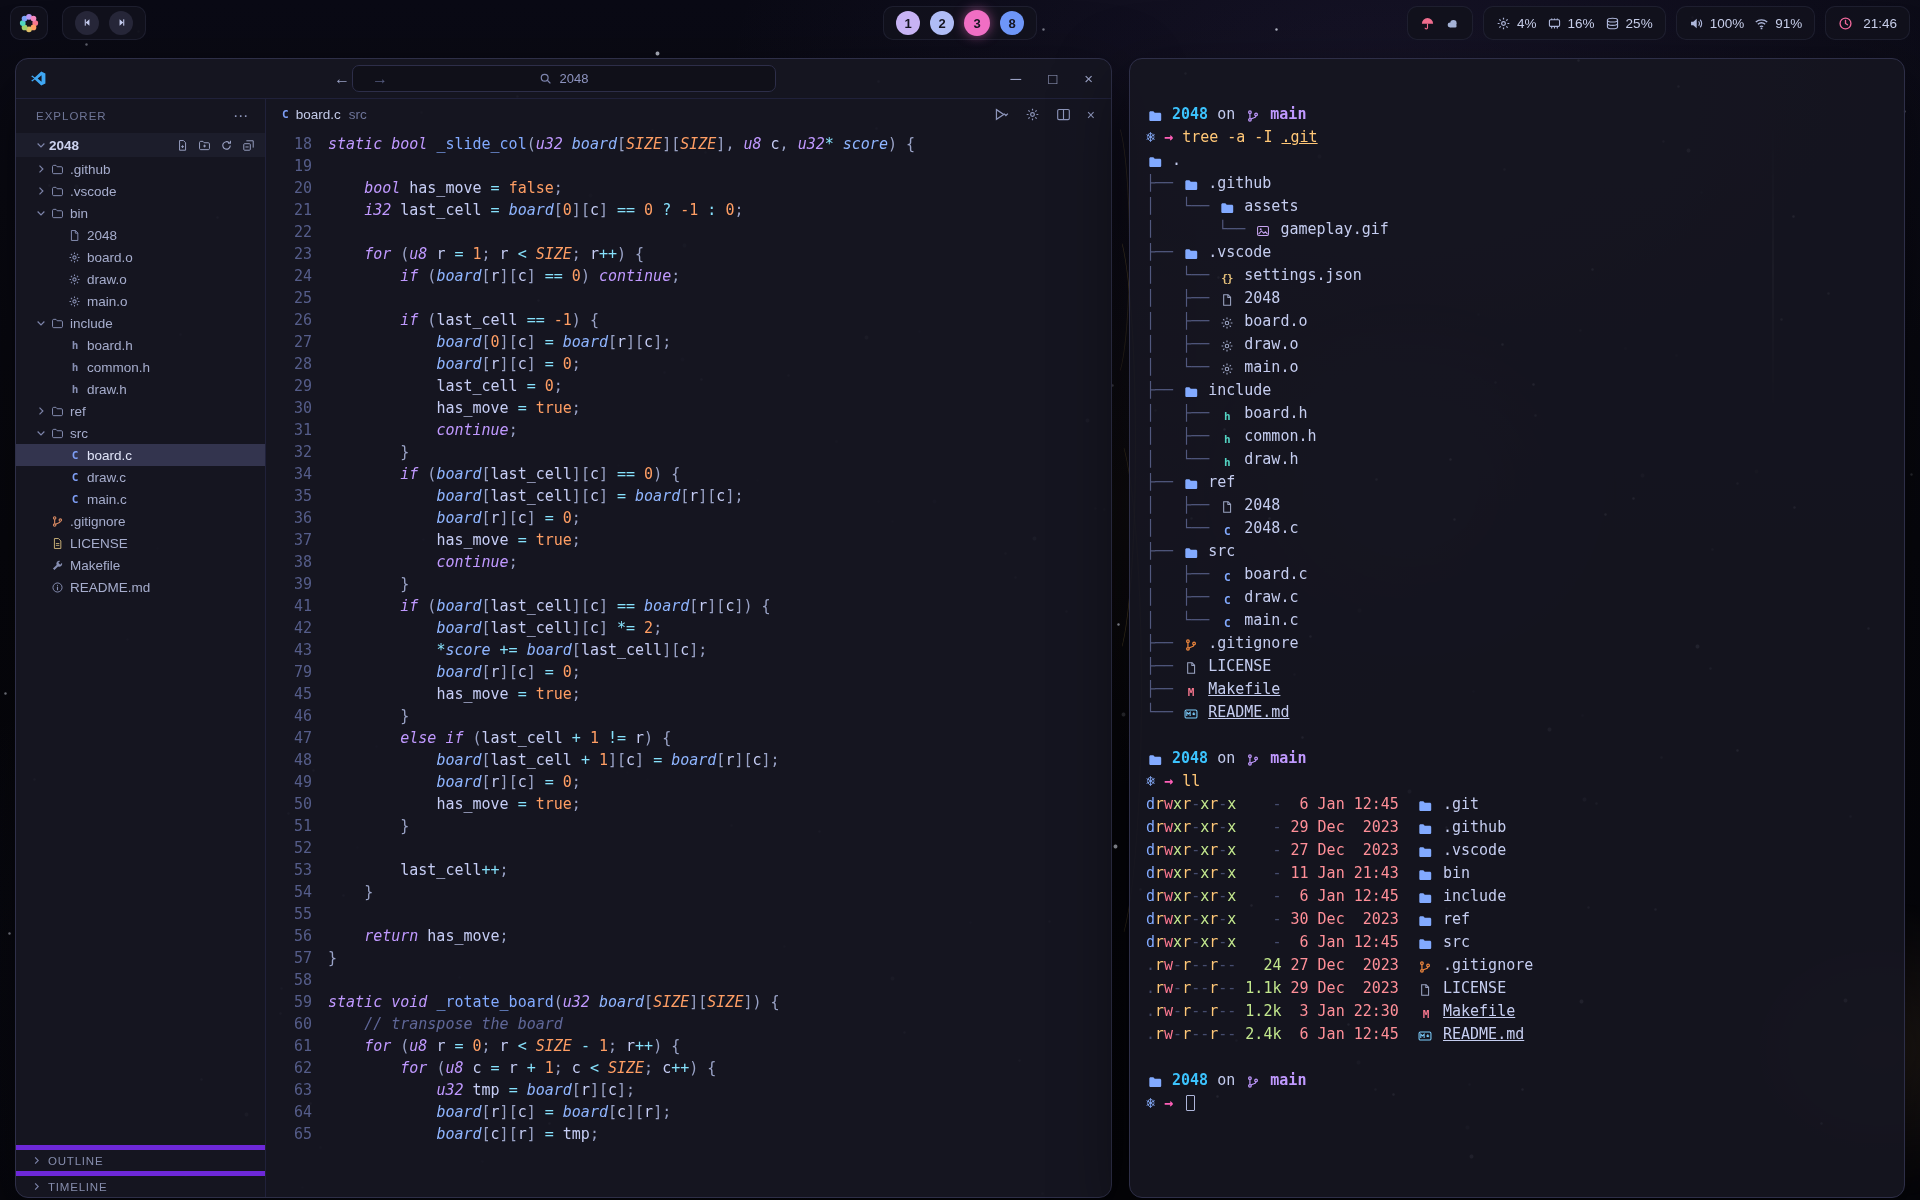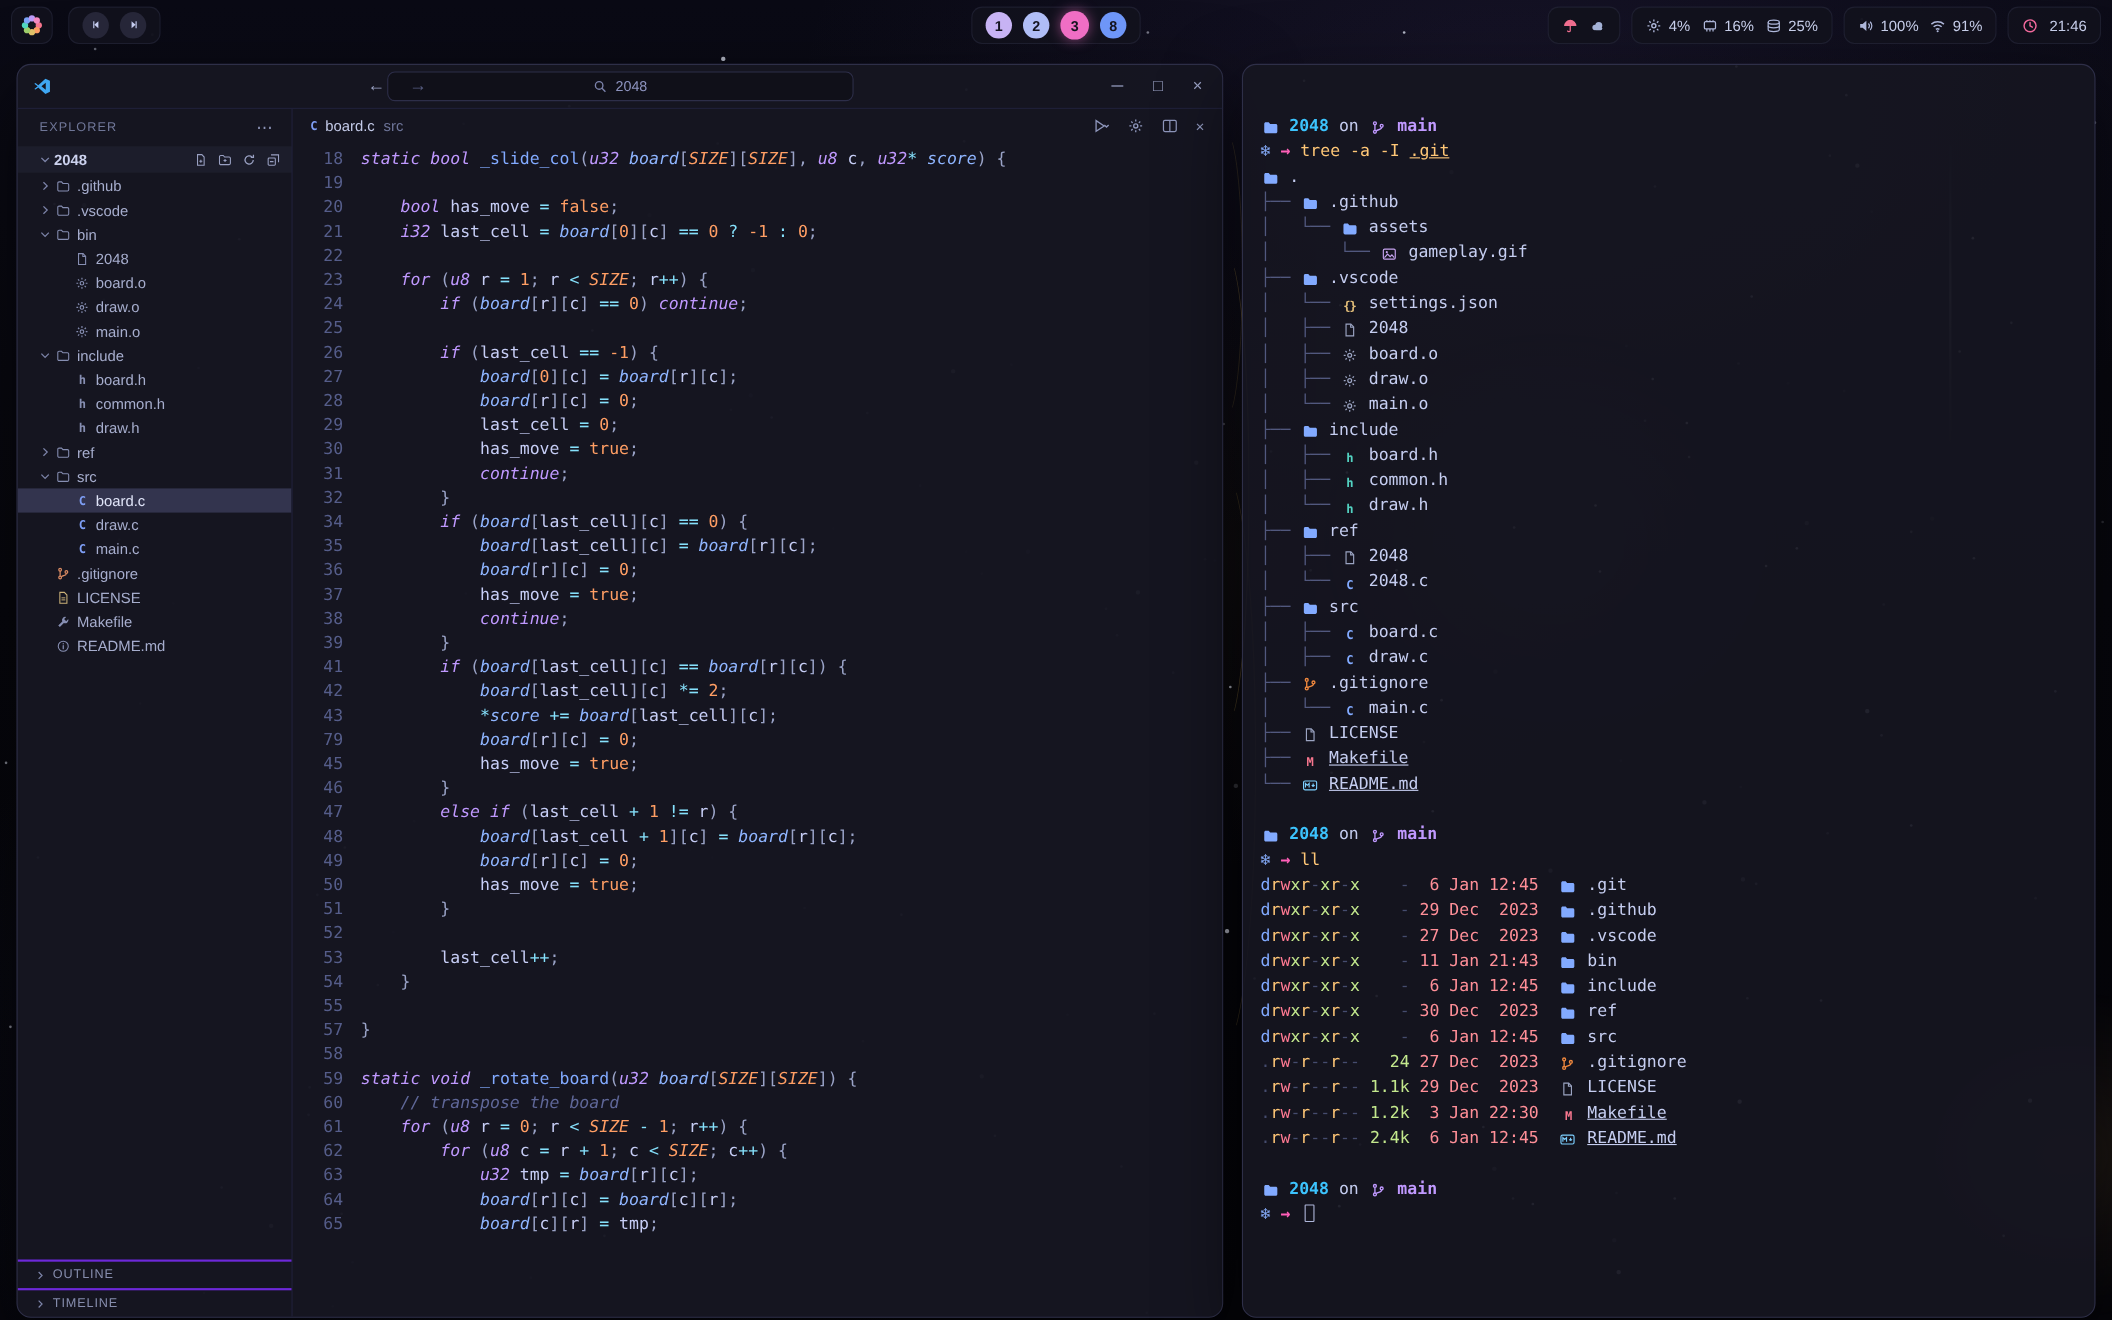--- a/index.html
+++ b/index.html
@@ -72,21 +72,21 @@
   .sp{width:17px;flex:0 0 auto}
   .ex-list{flex:1;overflow:hidden;color:#a6adcd;padding-top:1px}
   .ex-row{height:22px;display:flex;align-items:center;cursor:pointer}
   .ex-row .icon{width:17px;display:inline-flex;justify-content:center;align-items:center;flex:0 0 auto}
   .ex-row .icon svg{width:13px;height:13px}
   .ex-name{padding-left:4px;white-space:nowrap}
   .ex-row.sel{background:#33344e;color:#e0e4f8}
   .e-dim{color:#868eb2}.e-blue{color:#7e9ef5}.e-orange{color:#d98a62}.e-gold{color:#c9b077}
   .lt{font-family:"DejaVu Sans Mono","Liberation Mono",monospace;font-weight:700;font-size:11px;letter-spacing:-1px}
   .sb-bottom{margin-top:auto}
-  .sb-brow{height:26px;border-top:2px solid #6d28d9;display:flex;align-items:center;gap:3px;padding-left:12px;color:#868dad;font-size:11.5px;letter-spacing:.8px;cursor:pointer}
+  .sb-brow{height:26px;border-top:5px solid #6d28d9;display:flex;align-items:center;gap:3px;padding-left:12px;color:#868dad;font-size:11.5px;letter-spacing:.8px;cursor:pointer}
   .sb-brow .chev svg{width:11px;height:11px}
 
   
   .editorcol{flex:1;display:flex;flex-direction:column;min-width:0}
   .crumbs{height:31px;display:flex;align-items:center;padding:0 16px;color:#b7bede;font-size:13.5px;gap:8px;flex:0 0 auto}
   .crumbs .icon{display:inline-flex;color:#7e9ef5}
   .crumb-file{color:#c3cae8}
   .crumb-path{color:#6d7498}
   .crumb-icons{margin-left:auto;display:flex;gap:16px;color:#8d95ba;font-size:14px}
   .crumb-icons span{display:inline-flex;cursor:pointer}
@@ -724,20 +724,24 @@
           </div>
           <div class="cl">
             <span class="ln">54</span>
             <span class="ct">    <span class="tk-p">}</span></span>
           </div>
           <div class="cl">
             <span class="ln">55</span>
             <span class="ct"></span>
           </div>
           <div class="cl">
+            <span class="ln">56</span>
+            <span class="ct">    <span class="tk-k">return</span> <span class="tk-n">has_move</span><span class="tk-p">;</span></span>
+          </div>
+          <div class="cl">
             <span class="ln">57</span>
             <span class="ct"><span class="tk-p">}</span></span>
           </div>
           <div class="cl">
             <span class="ln">58</span>
             <span class="ct"></span>
           </div>
           <div class="cl">
             <span class="ln">59</span>
             <span class="ct"><span class="tk-k">static</span> <span class="tk-k">void</span> <span class="tk-f">_rotate_board</span><span class="tk-p">(</span><span class="tk-k">u32</span> <span class="tk-v">board</span><span class="tk-p">[</span><span class="tk-C">SIZE</span><span class="tk-p">]</span><span class="tk-p">[</span><span class="tk-C">SIZE</span><span class="tk-p">]</span><span class="tk-p">)</span> <span class="tk-p">{</span></span>
@@ -830,29 +834,29 @@
       <div class="tl"><span class="t-pre">│   ├── </span><span class="ti c-grey"><svg width="14" height="14" viewBox="0 0 16 16" xmlns="http://www.w3.org/2000/svg">
             <path fill="none" stroke="currentColor" stroke-width="1.2" d="M4.2 1.9h5l2.9 3v9.2H4.2z"></path>
             <path fill="none" stroke="currentColor" stroke-width="1.2" d="M9 1.9v3.2h3.1"></path>
           </svg></span> <span class="t-name">2048</span></div>
       <div class="tl"><span class="t-pre">│   └── </span><span class="ti c-blue"><span class="lt">C</span></span> <span class="t-name">2048.c</span></div>
       <div class="tl"><span class="t-pre">├── </span><span class="ti c-blue"><svg width="14" height="14" viewBox="0 0 16 16" xmlns="http://www.w3.org/2000/svg">
             <path fill="currentColor" d="M1.5 4.1c0-.9.7-1.6 1.6-1.6h3l1.6 1.8h5.8c.9 0 1.6.7 1.6 1.6v6.3c0 .9-.7 1.6-1.6 1.6H3.1c-.9 0-1.6-.7-1.6-1.6z"></path>
           </svg></span> <span class="t-name">src</span></div>
       <div class="tl"><span class="t-pre">│   ├── </span><span class="ti c-blue"><span class="lt">C</span></span> <span class="t-name">board.c</span></div>
       <div class="tl"><span class="t-pre">│   ├── </span><span class="ti c-blue"><span class="lt">C</span></span> <span class="t-name">draw.c</span></div>
+      <div class="tl"><span class="t-pre">│   └── </span><span class="ti c-blue"><span class="lt">C</span></span> <span class="t-name">main.c</span></div>
       <div class="tl"><span class="t-pre">├── </span><span class="ti c-orange"><svg width="14" height="14" viewBox="0 0 16 16" xmlns="http://www.w3.org/2000/svg">
             <g fill="none" stroke="currentColor" stroke-width="1.4">
               <circle cx="4.5" cy="3.6" r="1.5"></circle>
               <circle cx="4.5" cy="12.4" r="1.5"></circle>
               <circle cx="11.5" cy="6.2" r="1.5"></circle>
               <path d="M4.5 5.1v5.8M11.5 7.7c0 2.6-3.8 2.2-5.6 3.7"></path>
             </g>
           </svg></span> <span class="t-name">.gitignore</span></div>
-      <div class="tl"><span class="t-pre">│   └── </span><span class="ti c-blue"><span class="lt">C</span></span> <span class="t-name">main.c</span></div>
       <div class="tl"><span class="t-pre">├── </span><span class="ti c-grey"><svg width="14" height="14" viewBox="0 0 16 16" xmlns="http://www.w3.org/2000/svg">
             <path fill="none" stroke="currentColor" stroke-width="1.2" d="M4.2 1.9h5l2.9 3v9.2H4.2z"></path>
             <path fill="none" stroke="currentColor" stroke-width="1.2" d="M9 1.9v3.2h3.1"></path>
           </svg></span> <span class="t-name">LICENSE</span></div>
       <div class="tl"><span class="t-pre">├── </span><span class="ti c-red"><span class="lt">M</span></span> <span class="t-name un">Makefile</span></div>
       <div class="tl"><span class="t-pre">└── </span><span class="ti c-sky"><svg width="14" height="14" viewBox="0 0 16 16" xmlns="http://www.w3.org/2000/svg">
             <rect x="1.2" y="3.4" width="13.6" height="9.2" rx="1.6" fill="none" stroke="currentColor" stroke-width="1.2"></rect>
             <path fill="none" stroke="currentColor" stroke-width="1.2" d="M3.2 10.2V6l1.9 1.9L7 6v4.2M11.2 6v3.1m0 0l-1.5-1.4m1.5 1.4l1.5-1.4"></path>
           </svg></span> <span class="t-name un">README.md</span></div>
       <div class="tl t-gap"> </div>

